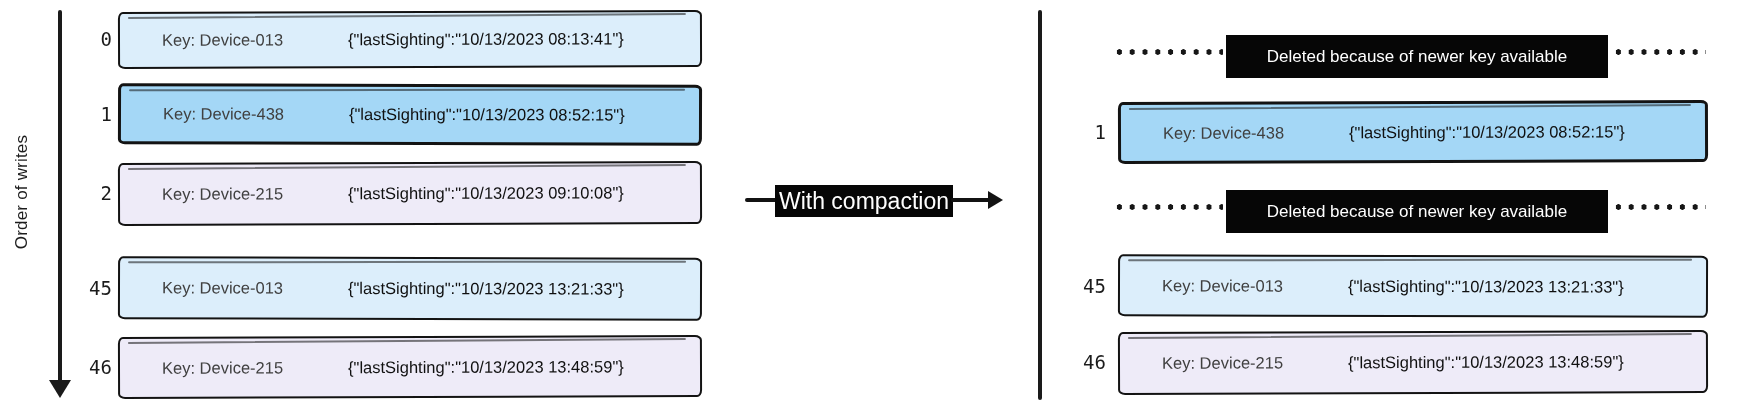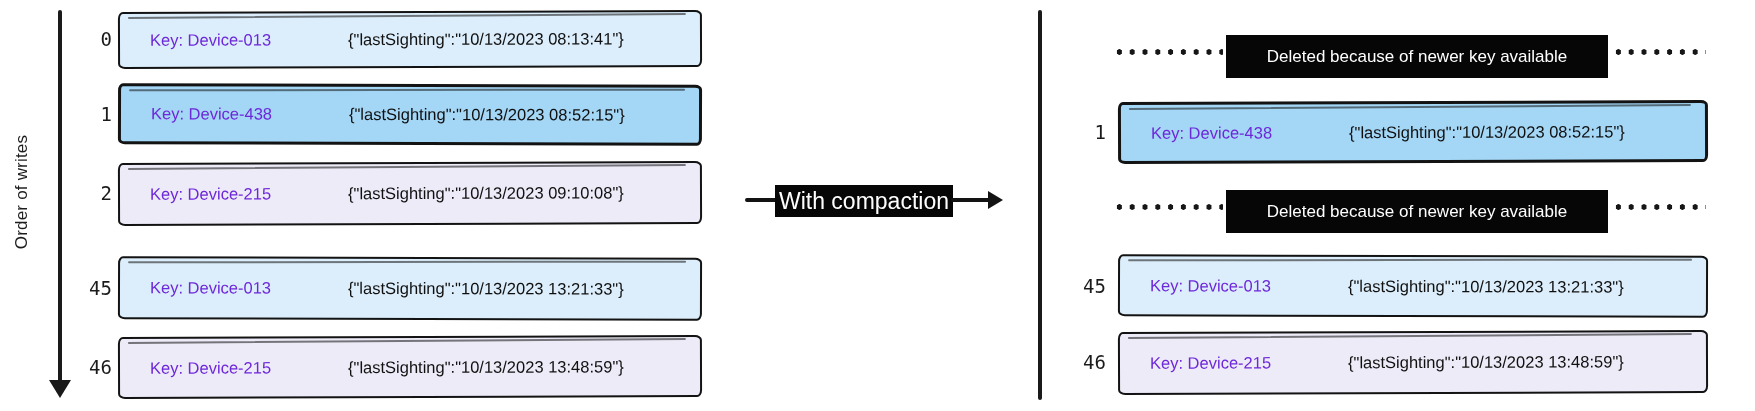--- a/index.html
+++ b/index.html
@@ -23,21 +23,21 @@
        font-size:19px;line-height:22px;color:#1b1b1b;}
   .idx.lg{left:62px;} .idx.rg{left:1056px;}
   .idx.l0{top:28px;} .idx.l1{top:103px;} .idx.l2{top:182px;} .idx.l45{top:277px;} .idx.l46{top:356px;}
   .idx.r1{top:121px;} .idx.r45{top:275px;} .idx.r46{top:351px;}
 
   
   .rec{position:absolute;box-sizing:border-box;border:2.6px solid #131313;
        border-radius:5px 7px 5px 7px / 7px 5px 7px 5px;display:flex;align-items:center;}
   .rec::before{content:"";position:absolute;top:1.5px;left:8px;right:14px;height:2px;
                background:rgba(19,19,19,.55);border-radius:2px;transform:rotate(-0.22deg);}
-  .rec .key{margin-left:30px;font-size:16.5px;color:#6d28d9;}
+  .rec .key{margin-left:42px;font-size:16.5px;color:#404040;}
   .rec .val{position:absolute;left:228px;font-size:16.5px;color:#101010;white-space:nowrap;}
   .fill-lightblue{background:#dceefb;}
   .fill-blue{background:#a4d7f6;border-width:3.4px;}
   .fill-lavender{background:#eeebf8;}
   .rot-a{transform:rotate(-0.18deg);} .rot-b{transform:rotate(0.15deg);}
 
   .rec.lg{left:118px;width:584px;}
   .rec.l0{top:11px;height:57px;} .rec.l1{top:84px;height:61px;} .rec.l2{top:162px;height:63px;}
   .rec.l45{top:257px;height:63px;} .rec.l46{top:336px;height:62px;}
 

